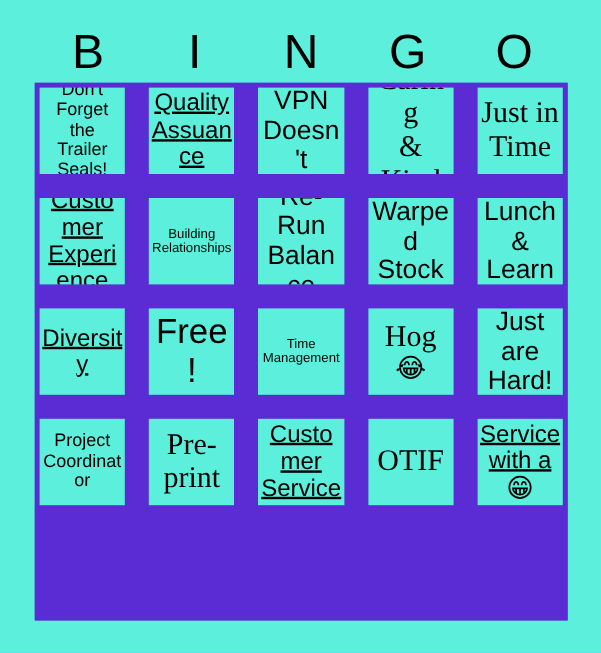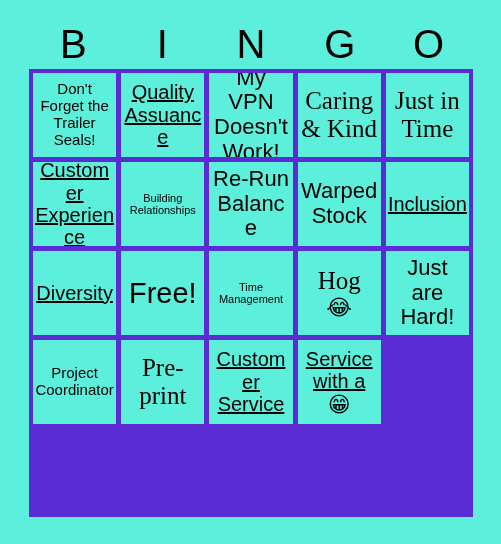--- a/index.html
+++ b/index.html
@@ -46,21 +46,21 @@
     left: 29px;
     top: 69px;
     width: 444px;
     height: 448px;
     box-sizing: border-box;
     border: 4px solid #5B2BD4;
     background: #5B2BD4;
     display: grid;
     grid-template-columns: repeat(5, 1fr);
     grid-template-rows: repeat(5, 1fr);
-    gap: 5px;
+    gap: 20px;
   }
   .cell {
     background: #5BEFDC;
     display: flex;
     flex-direction: column;
     align-items: center;
     justify-content: center;
     text-align: center;
     color: #000000;
     padding: 1px 2px;
@@ -136,21 +136,23 @@
       </div>
       <div class="cell">
         <span class="txt fs-lg">Re-Run
 Balance</span>
       </div>
       <div class="cell">
         <span class="txt fs-lg">Warped
 Stock</span>
       </div>
       <div class="cell">
-        <span class="txt fs-md">Inclusion</span>
+        <span class="txt fs-lg">Lunch
+&amp;
+Learn</span>
       </div>
       <div class="cell">
         <span class="txt fs-md">Diversity</span>
       </div>
       <div class="cell">
         <span class="txt fs-free">Free!</span>
       </div>
       <div class="cell">
         <span class="txt fs-xs">Time
 Management</span>
@@ -170,19 +172,22 @@
       </div>
       <div class="cell">
         <span class="txt fs-xl">Pre-
 print</span>
       </div>
       <div class="cell">
         <span class="txt fs-md">Customer
 Service</span>
       </div>
       <div class="cell">
+        <span class="txt fs-xl">OTIF</span>
+      </div>
+      <div class="cell">
         <span class="txt fs-md">Service
 with a</span>
         <span class="emoji">😁</span>
       </div>
     </div>
 
 </div>
 
 </body></html>

